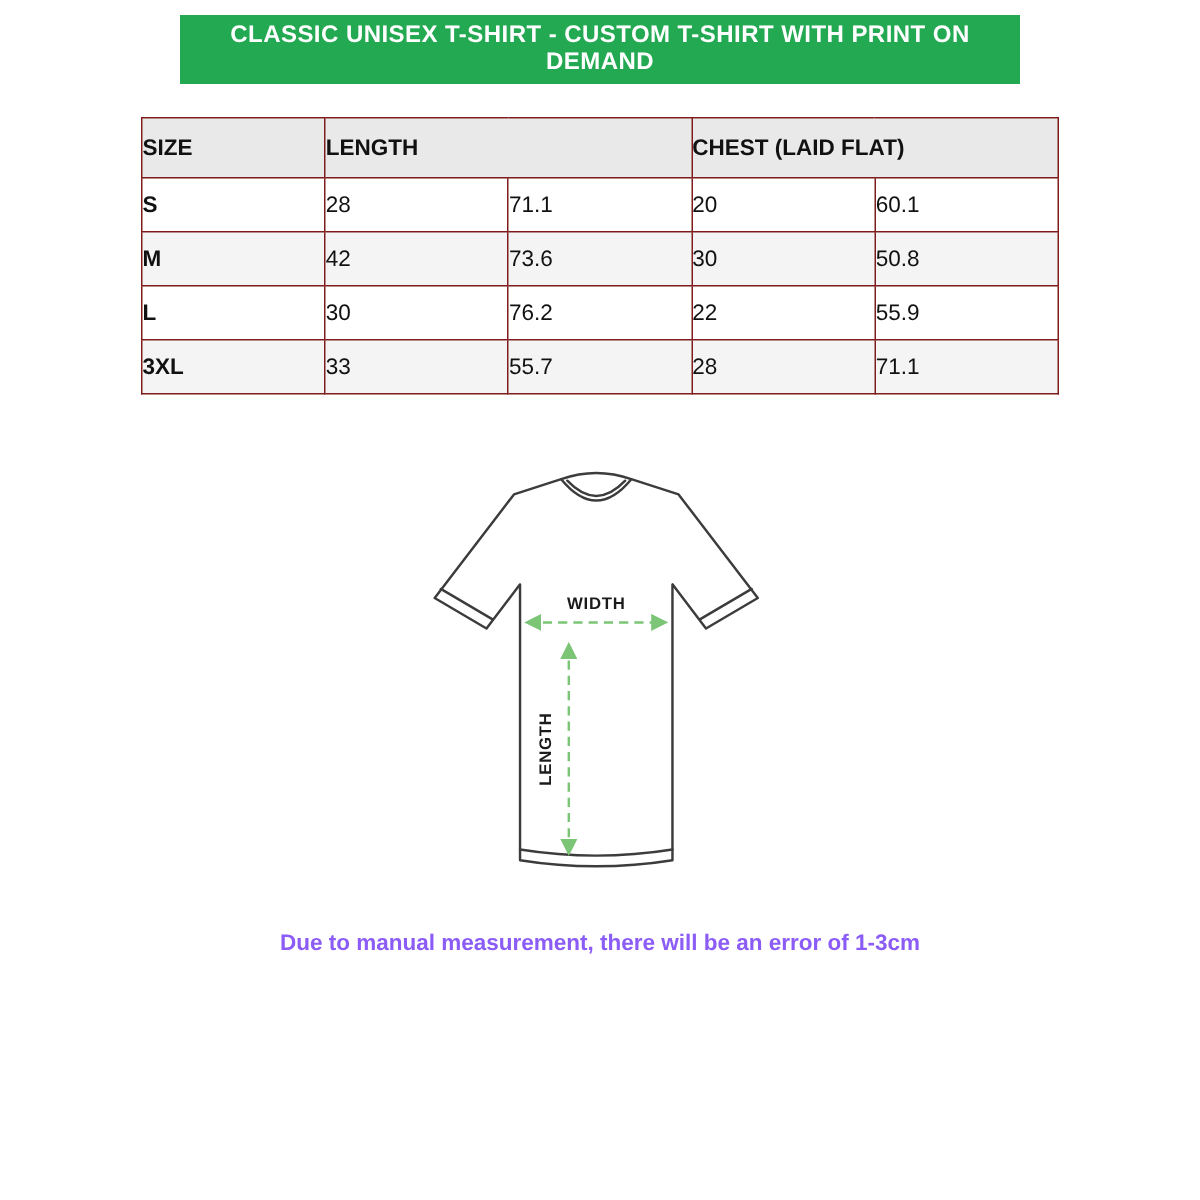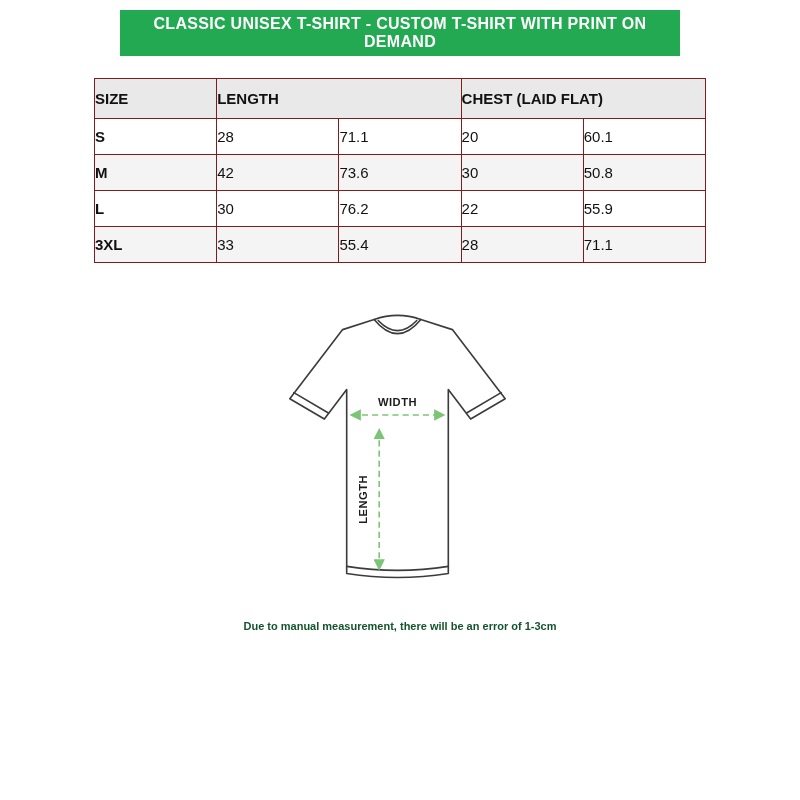--- a/index.html
+++ b/index.html
@@ -29,21 +29,21 @@
   .size-table td.size-col { font-weight: bold; }
   .size-table tbody tr:nth-child(even) { background: #f4f4f4; }
   .diagram-wrap { width: 310px; margin: 28px auto 0; }
   .diagram-wrap svg { display: block; }
   svg text {
     font-family: "Liberation Sans", sans-serif;
     font-weight: bold; fill: #1b1b1b; letter-spacing: 0.5px;
   }
   .footer-note {
     margin-top: 14px; text-align: center;
-    color: #14532d; font-weight: bold; font-size: 11px;
+    color: #8b5cf6; font-weight: bold; font-size: 15px;
   }
 </style>
 </head>
 <body>
 
 <div class="page">
 
   <div class="banner">CLASSIC UNISEX T-SHIRT - CUSTOM T-SHIRT WITH PRINT ON DEMAND</div>
 
   <table class="size-table">
@@ -79,21 +79,21 @@
       <tr>
         <td class="size-col">L</td>
         <td>30</td>
         <td>76.2</td>
         <td>22</td>
         <td>55.9</td>
       </tr>
       <tr>
         <td class="size-col">3XL</td>
         <td>33</td>
-        <td>55.4</td>
+        <td>55.7</td>
         <td>28</td>
         <td>71.1</td>
       </tr>
     </tbody>
   </table>
 
   <div class="diagram-wrap">
     <svg viewBox="0 0 300 310" width="305" height="315">
       <defs>
         <marker id="ah" viewBox="0 0 10 10" refX="8" refY="5" markerWidth="7" markerHeight="7" orient="auto-start-reverse">

